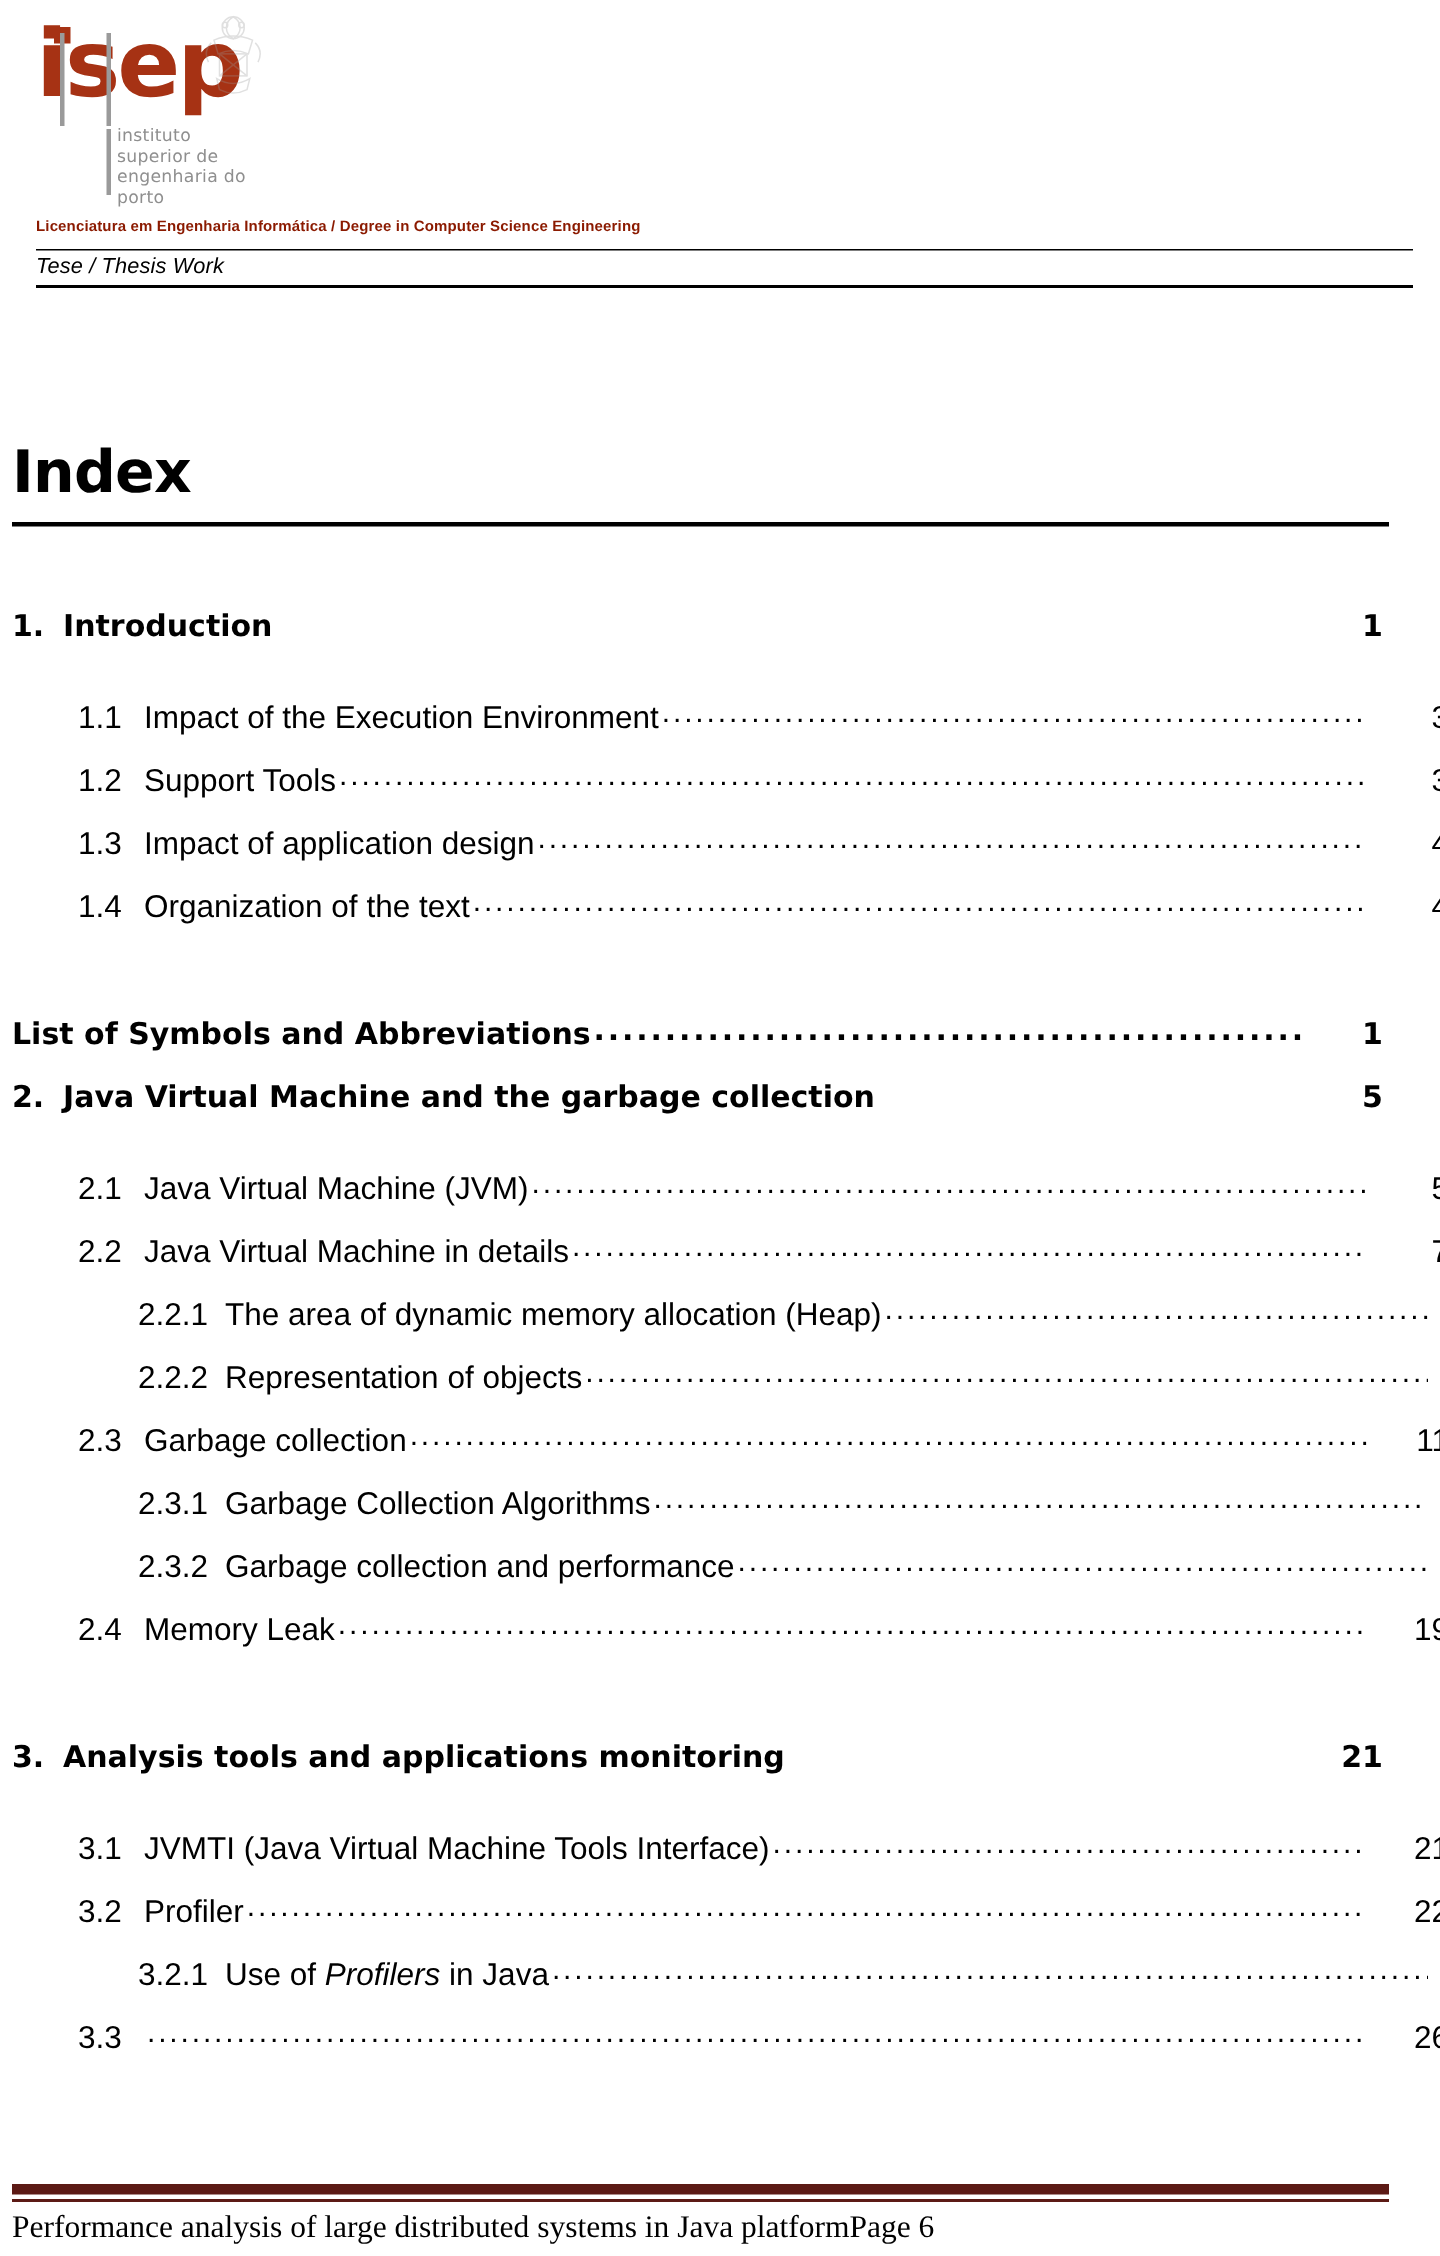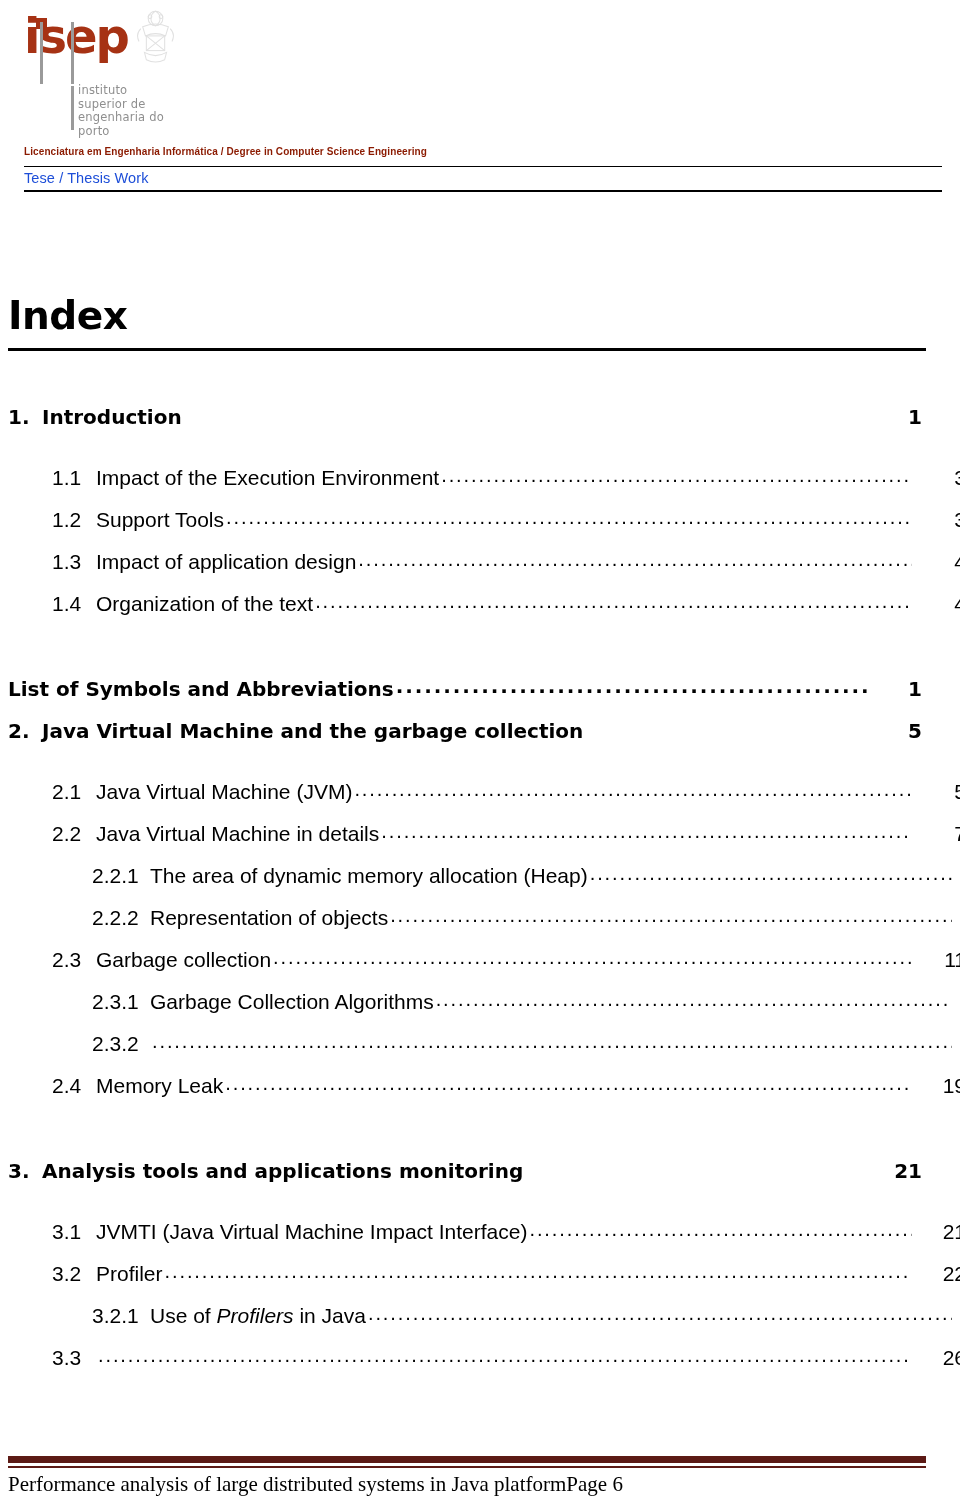--- a/index.html
+++ b/index.html
@@ -37,21 +37,21 @@
     top: 4px;
     width: 160px;
     height: 130px;
   }
   .logo-isep {
     position: absolute;
     left: 8px;
     top: 8px;
     font-family: "DejaVu Sans", sans-serif;
     font-weight: 700;
-    font-size: 48px;
+    font-size: 62px;
     letter-spacing: -2px;
     color: #A63214;
     line-height: 1;
     text-align: center;
   }
   .logo-bar {
     position: absolute;
     width: 3px;
     background: #9a9a9a;
   }
@@ -104,22 +104,23 @@
     top: 166px;
     width: 918px;
     height: 1px;
     background: #000000;
   }
   .thesis-line {
     position: absolute;
     left: 8px;
     top: 170px;
     font-size: 14.5px;
-    color: #1d4ed8;
+    color: #000000;
     letter-spacing: 0.1px;
+    font-style: italic;
   }
   .rule-thick {
     position: absolute;
     left: 8px;
     top: 190px;
     width: 918px;
     height: 2px;
     background: #000000;
   }
 
@@ -389,20 +390,21 @@
       <div class="toc-row lvl3">
         <span class="num">2.3.1</span>
         <span class="label">Garbage Collection Algorithms</span>
         <span class="leader">
           <span class="dots">....................................................................................................................................................................................................................................................................</span>
         </span>
         <span class="pg">11</span>
       </div>
       <div class="toc-row lvl3">
         <span class="num">2.3.2</span>
+        <span class="label">Garbage collection and performance</span>
         <span class="leader">
           <span class="dots">....................................................................................................................................................................................................................................................................</span>
         </span>
         <span class="pg">16</span>
       </div>
       <div class="toc-row lvl2">
         <span class="num">2.4</span>
         <span class="label">Memory Leak</span>
         <span class="leader">
           <span class="dots">....................................................................................................................................................................................................................................................................</span>
@@ -410,21 +412,21 @@
         <span class="pg">19</span>
       </div>
       <div class="toc-row lvl1 gap-large">
         <span class="num">3.</span>
         <span class="label">Analysis tools and applications monitoring</span>
         <span class="leader"></span>
         <span class="pg">21</span>
       </div>
       <div class="toc-row lvl2 gap-before">
         <span class="num">3.1</span>
-        <span class="label">JVMTI (Java Virtual Machine Impact Interface)</span>
+        <span class="label">JVMTI (Java Virtual Machine Tools Interface)</span>
         <span class="leader">
           <span class="dots">....................................................................................................................................................................................................................................................................</span>
         </span>
         <span class="pg">21</span>
       </div>
       <div class="toc-row lvl2">
         <span class="num">3.2</span>
         <span class="label">Profiler</span>
         <span class="leader">
           <span class="dots">....................................................................................................................................................................................................................................................................</span>

